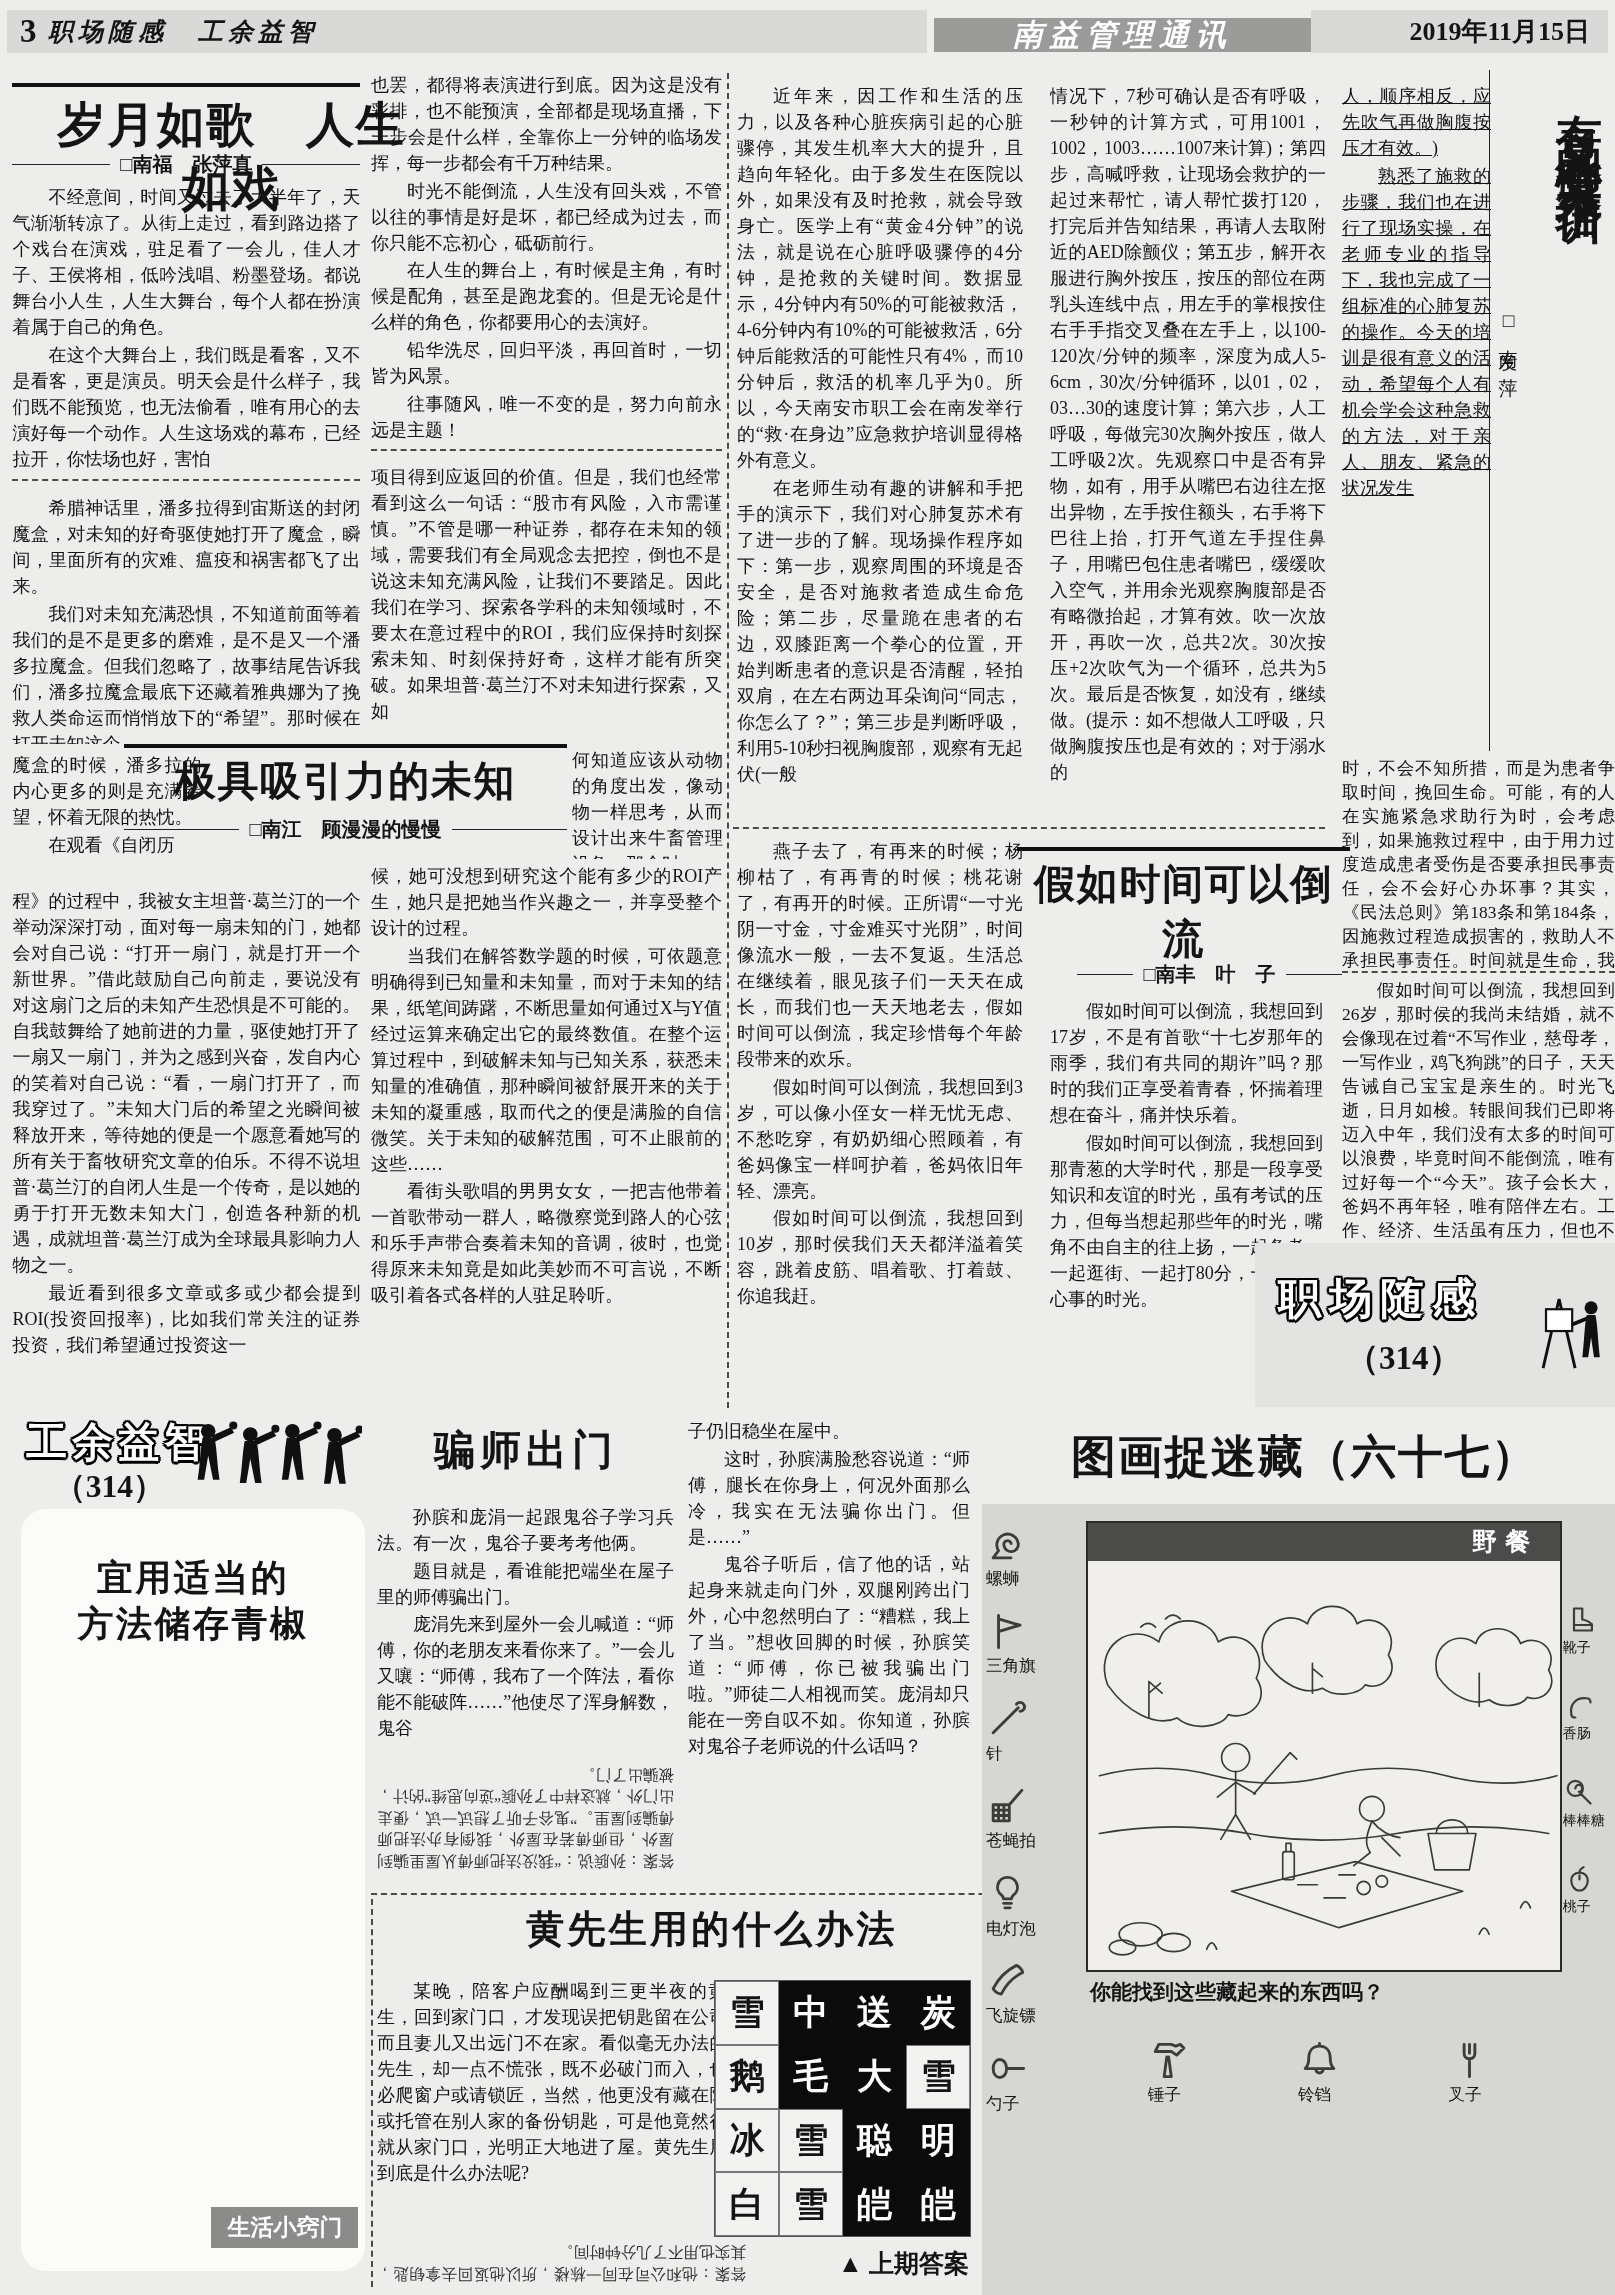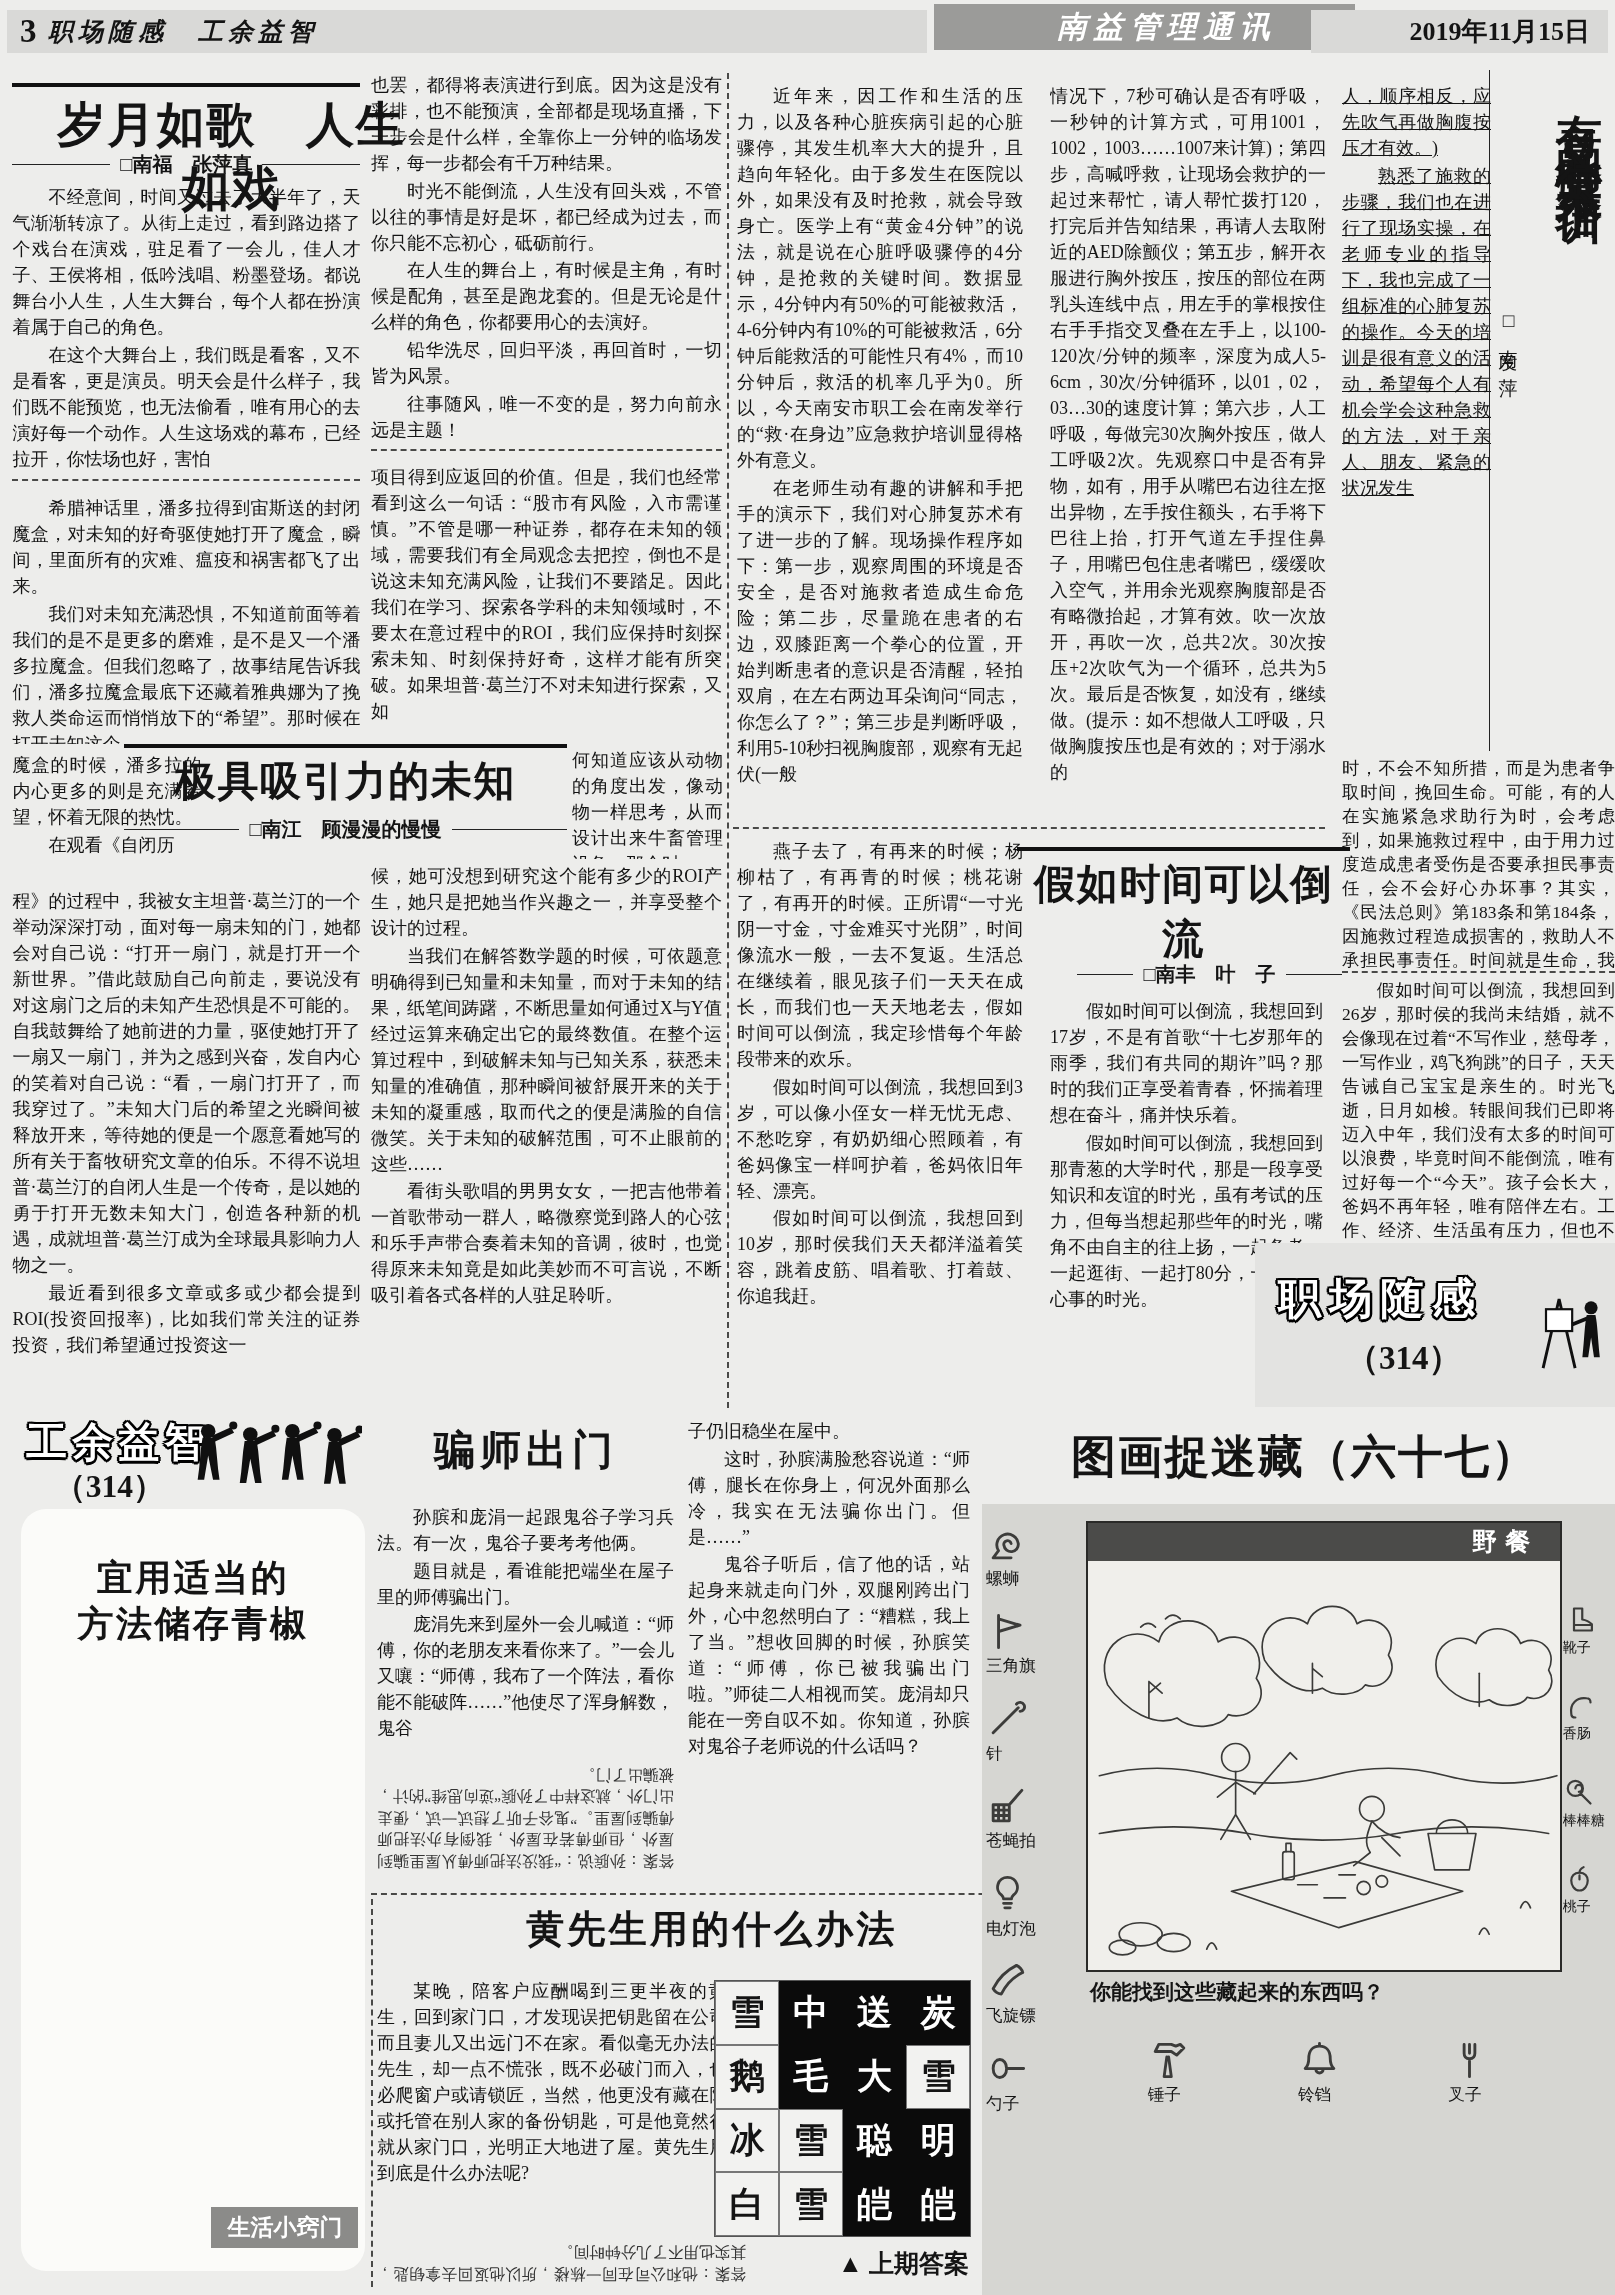--- a/index.html
+++ b/index.html
@@ -60,21 +60,21 @@
 </style>
 </head>
 <body>
 
 <div id="page">
 
   <div class="abs hdrband" style="left:6.6px;top:10px;width:920px;height:43px;">
     <span class="pgno">3</span>
     <span class="secs">职场随感　工余益智</span>
   </div>
-  <div class="abs masthead" style="left:934px;top:4px;width:377px;height:46px;padding-left:44px;">南益管理通讯</div>
+  <div class="abs masthead" style="left:934px;top:18px;width:377px;height:34px;">南益管理通讯</div>
   <div class="abs hdrband dateline" style="left:1311px;top:10px;width:297px;height:43px;justify-content:flex-end;padding-right:18px;box-sizing:border-box;">
     <span>2019年11月15日</span>
   </div>
 
   <div class="abs toprule" style="left:12.4px;top:83px;width:348px;"></div>
   <div class="abs h1" style="left:12.4px;top:93px;width:348px;font-size:48px;text-align:center;margin-left:45px;">岁月如歌　人生如戏</div>
   <div class="abs byline" style="left:12.4px;top:151px;width:348px;">
       <span>□南福　张萍真</span>
     </div>
   <div class="abs col" style="left:12.4px;top:184px;width:348px;height:288px;">

